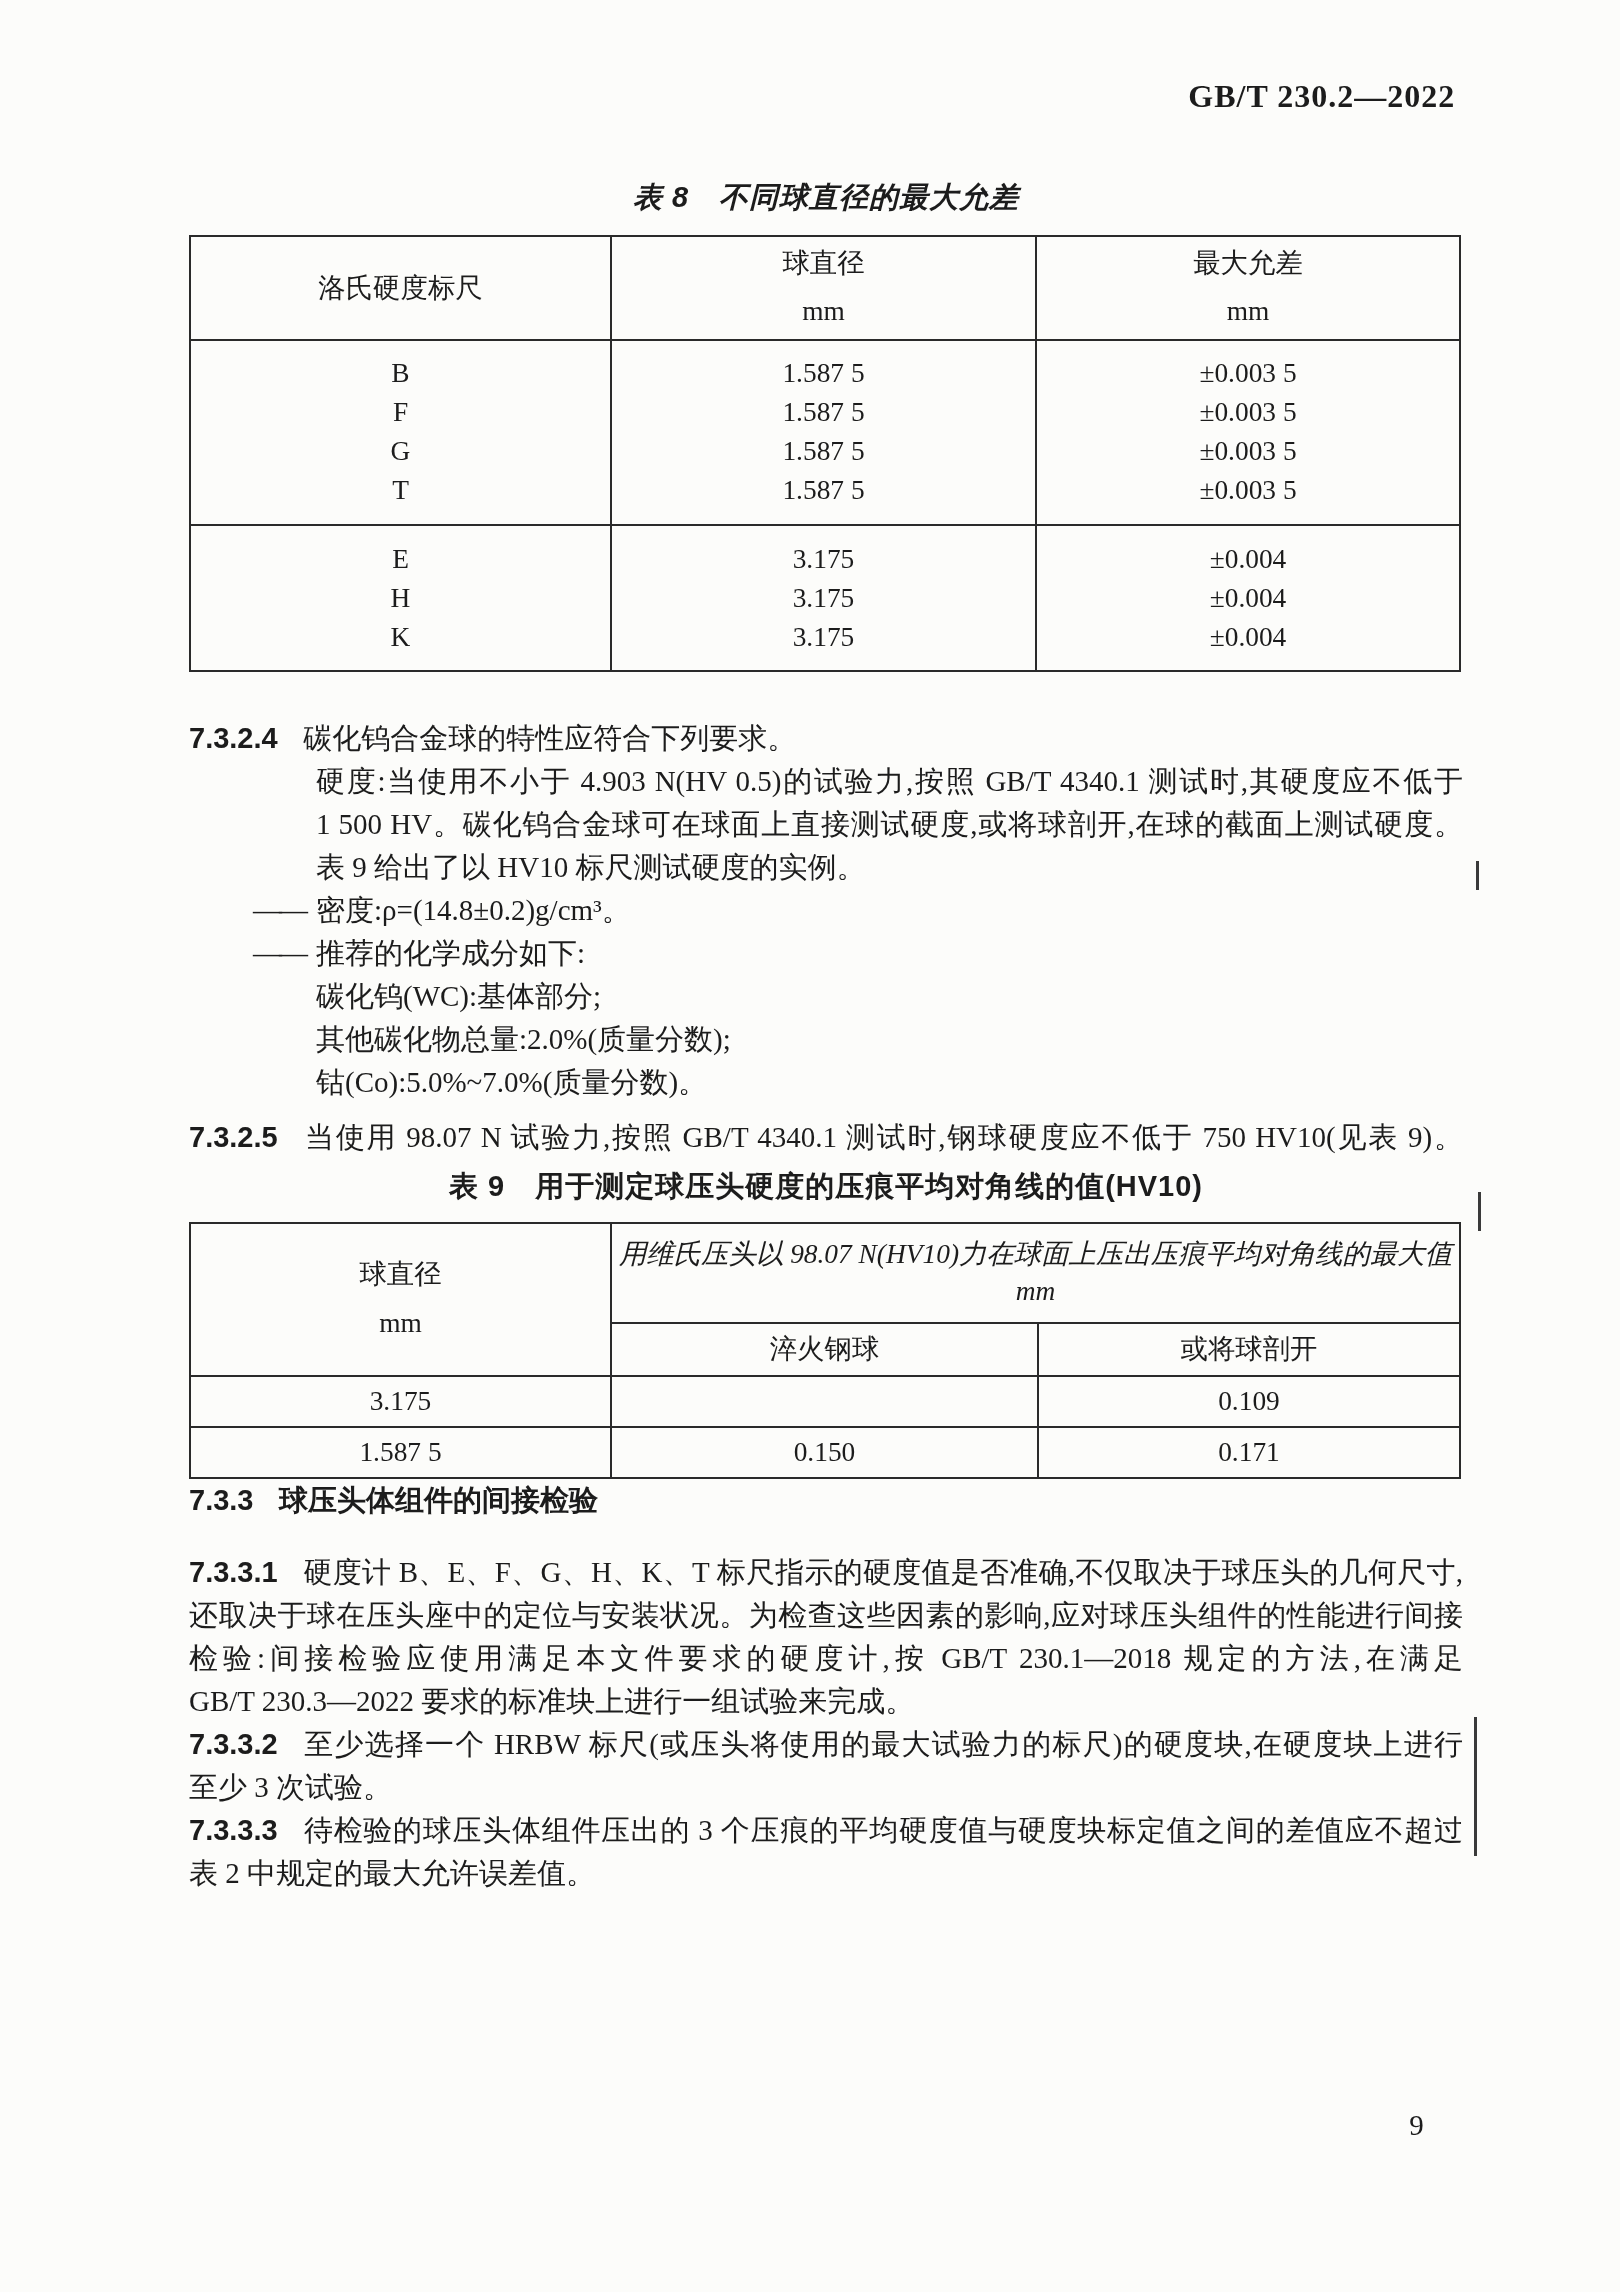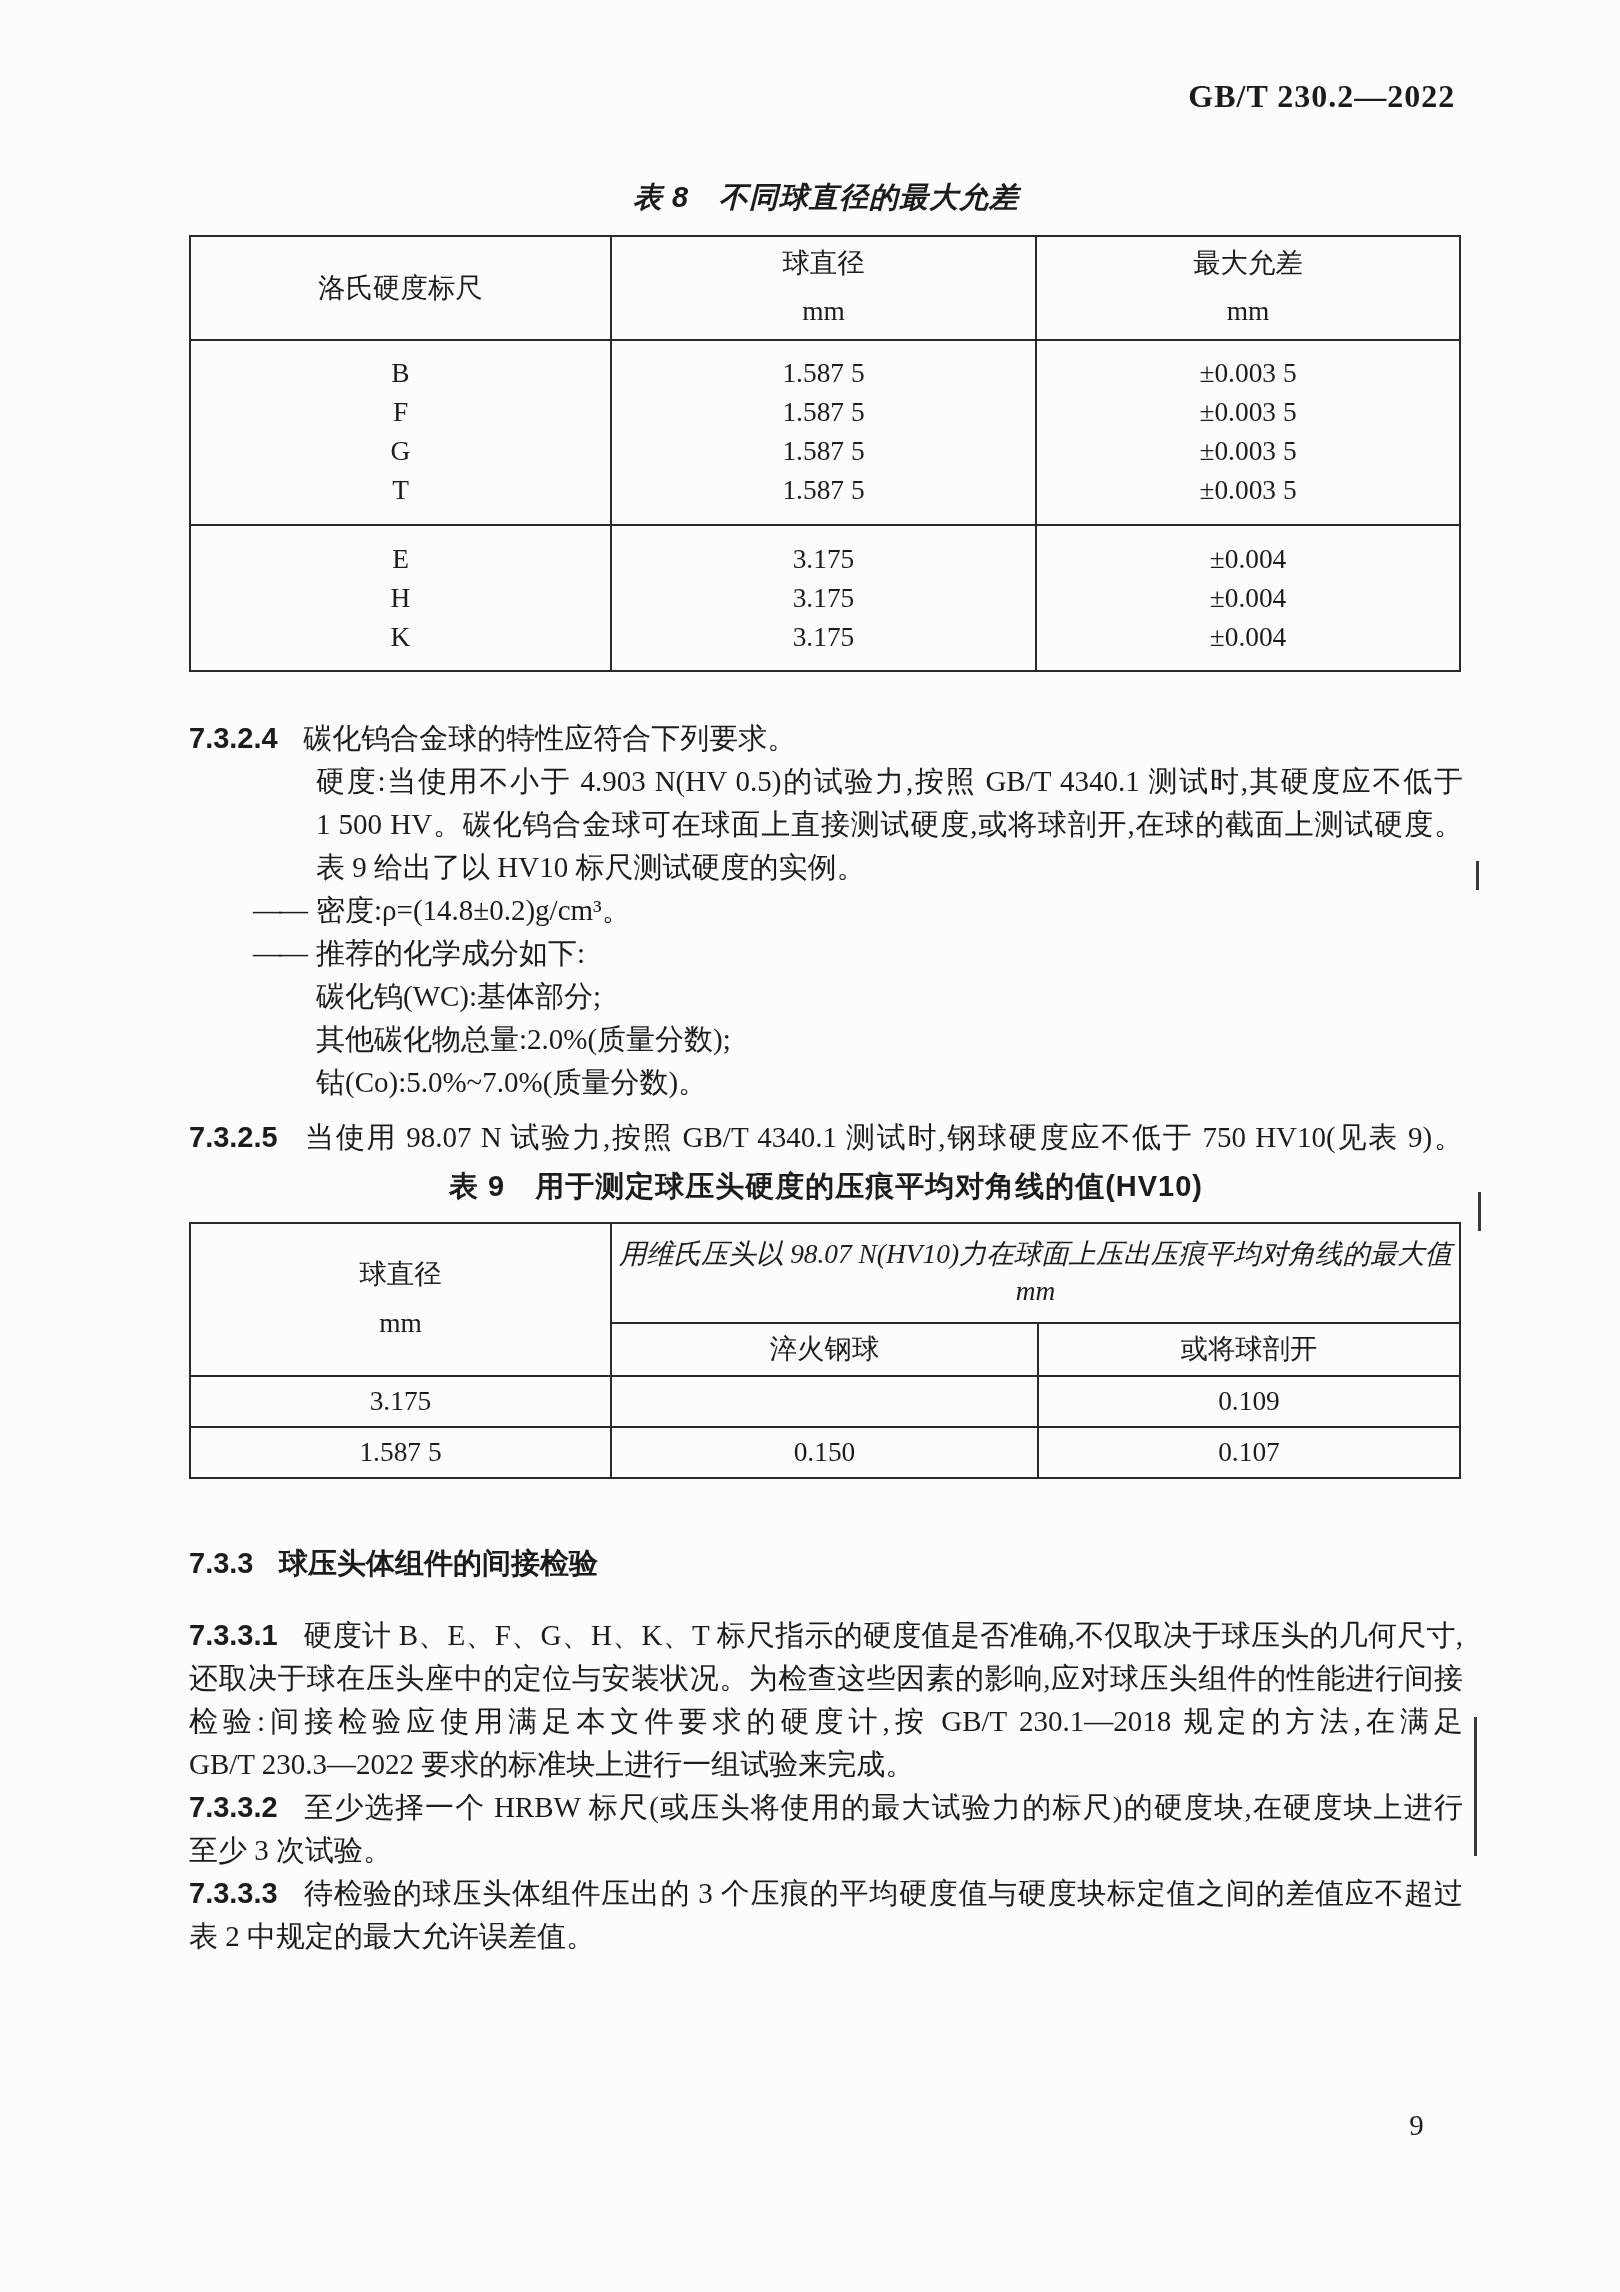--- a/index.html
+++ b/index.html
@@ -42,21 +42,21 @@
   .t9 .brow td{height:49px;}
 
   .line{height:43px;line-height:43px;font-size:29px;white-space:nowrap;}
   .just{white-space:normal;text-align:justify;text-align-last:justify;overflow:hidden;}
   .secnum{font-family:"Liberation Sans","DejaVu Sans",sans-serif;font-weight:700;margin-right:25.5px;}
   .para7324{margin-top:45px;}
   .items{margin-left:127px;position:relative;width:1147px;}
   .dashline{position:relative;}
   .dash{position:absolute;left:-63px;top:0;letter-spacing:-2.9px;}
   .para7325{margin-top:11.8px;}
-  .heading733{margin-top:63px;}
+  .heading733{}
   .heading733 .title{font-family:"Liberation Sans","DejaVu Sans",sans-serif;font-weight:700;}
   .para7331{margin-top:29px;}
 
   .pagenum{position:absolute;left:1397px;top:2109px;width:39px;text-align:center;
     font-size:29px;}
 
   .changebar{position:absolute;width:2.9px;background:#3a3a3a;}
   .cb1{left:1476px;top:861px;height:29px;}
   .cb2{left:1478px;top:1192px;height:39px;}
   .cb3{left:1474px;top:1717px;height:139px;}
@@ -187,21 +187,21 @@
       <td>或将球剖开</td>
     </tr>
     <tr class="brow">
       <td>3.175</td>
       <td></td>
       <td>0.109</td>
     </tr>
     <tr class="brow">
       <td>1.587 5</td>
       <td>0.150</td>
-      <td>0.107</td>
+      <td>0.171</td>
     </tr>
   </tbody>
     </table>
 
   <div class="line heading733">
     <span class="secnum">7.3.3</span><span class="title">球压头体组件的间接检验</span>
   </div>
 
   <div class="para7331">
     <div class="line just">

